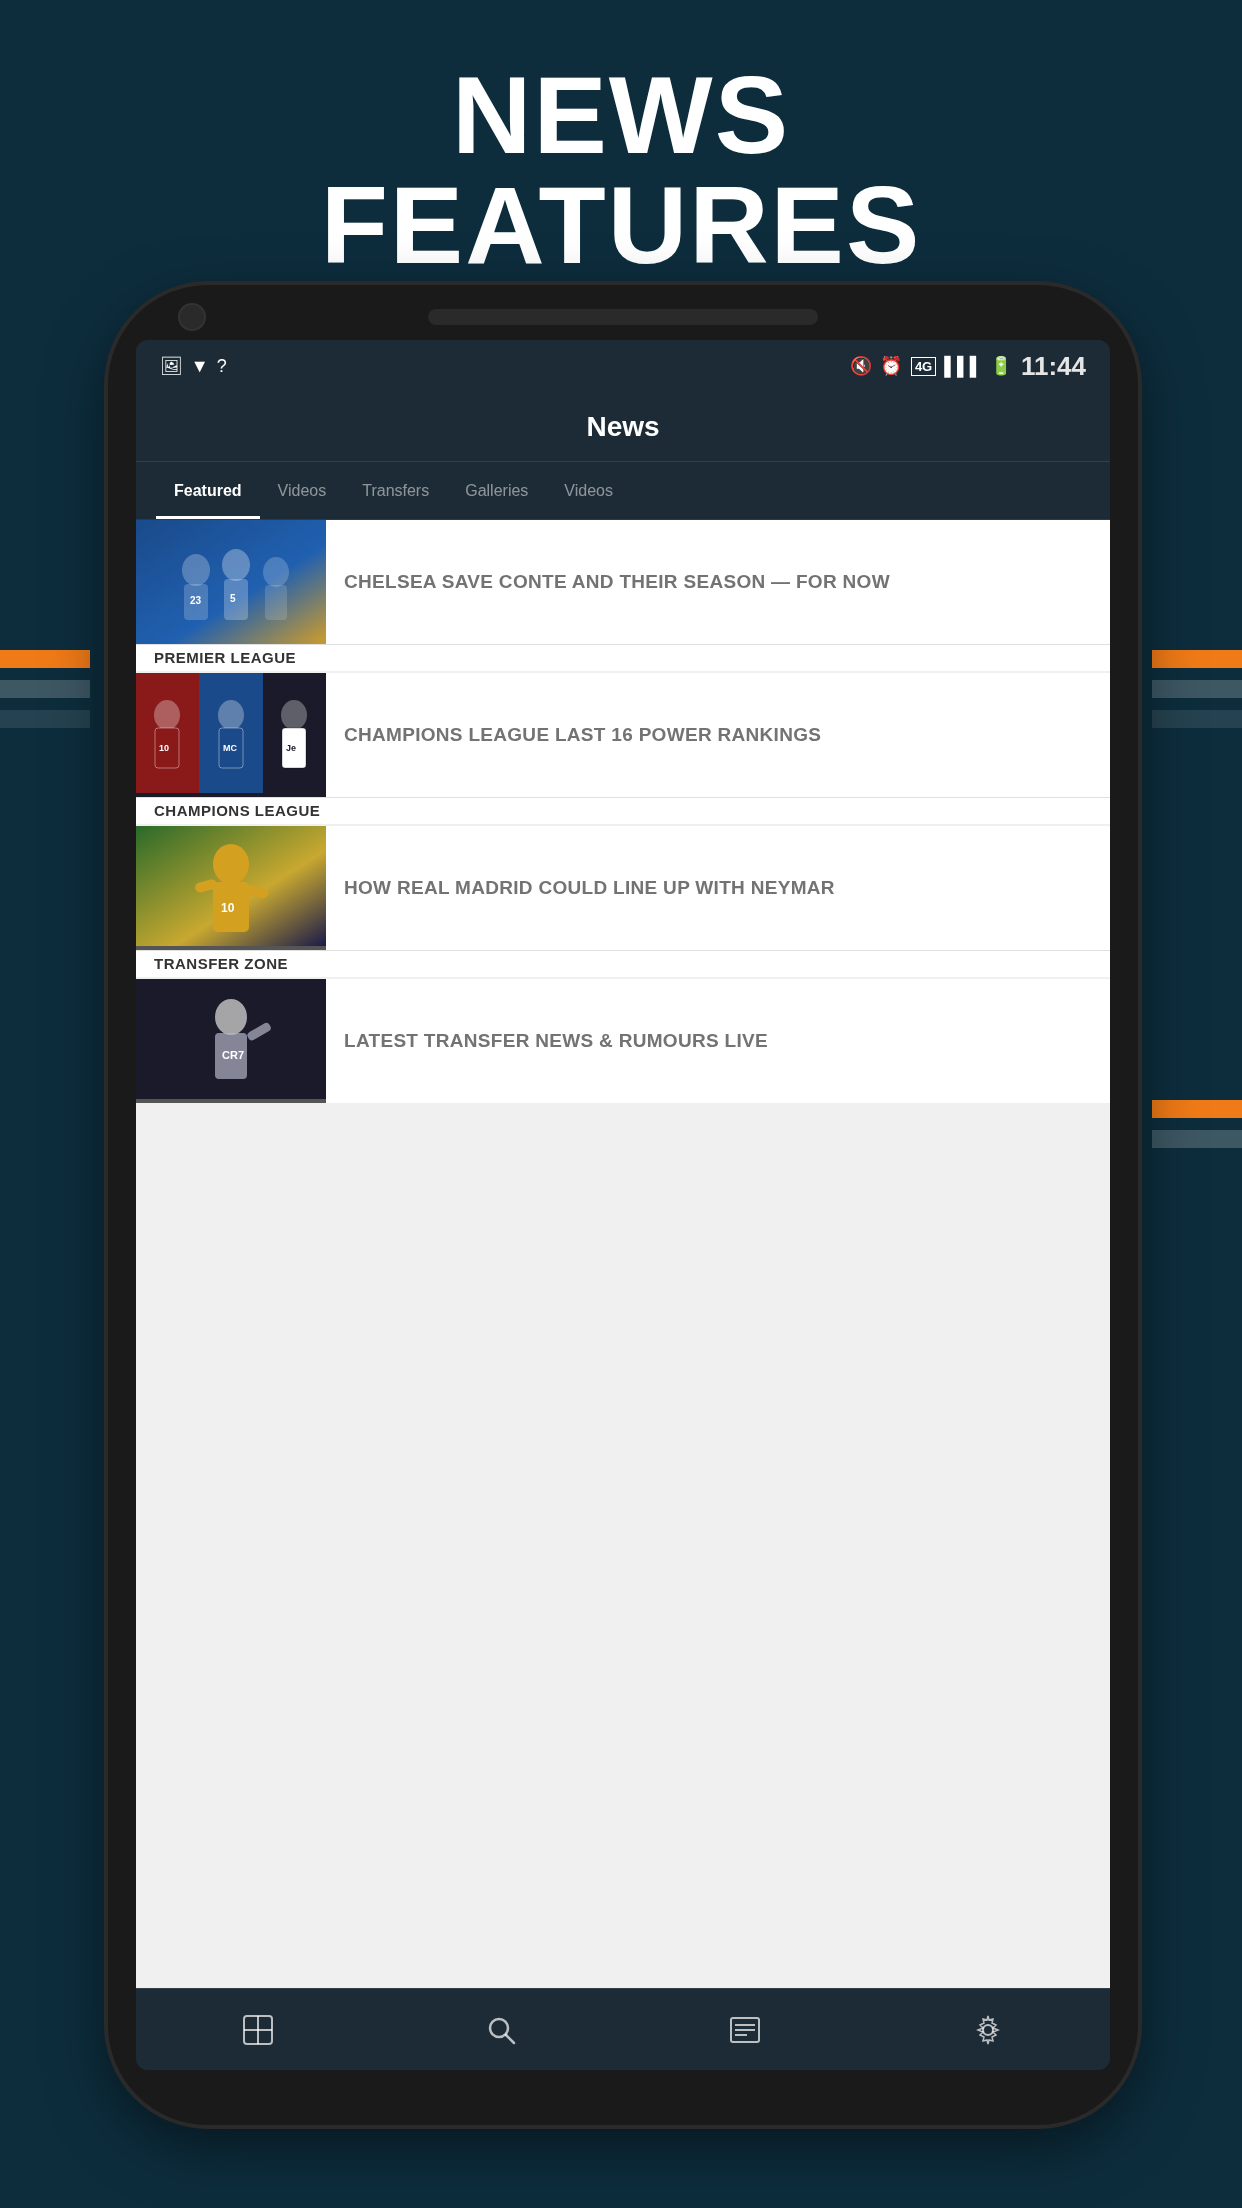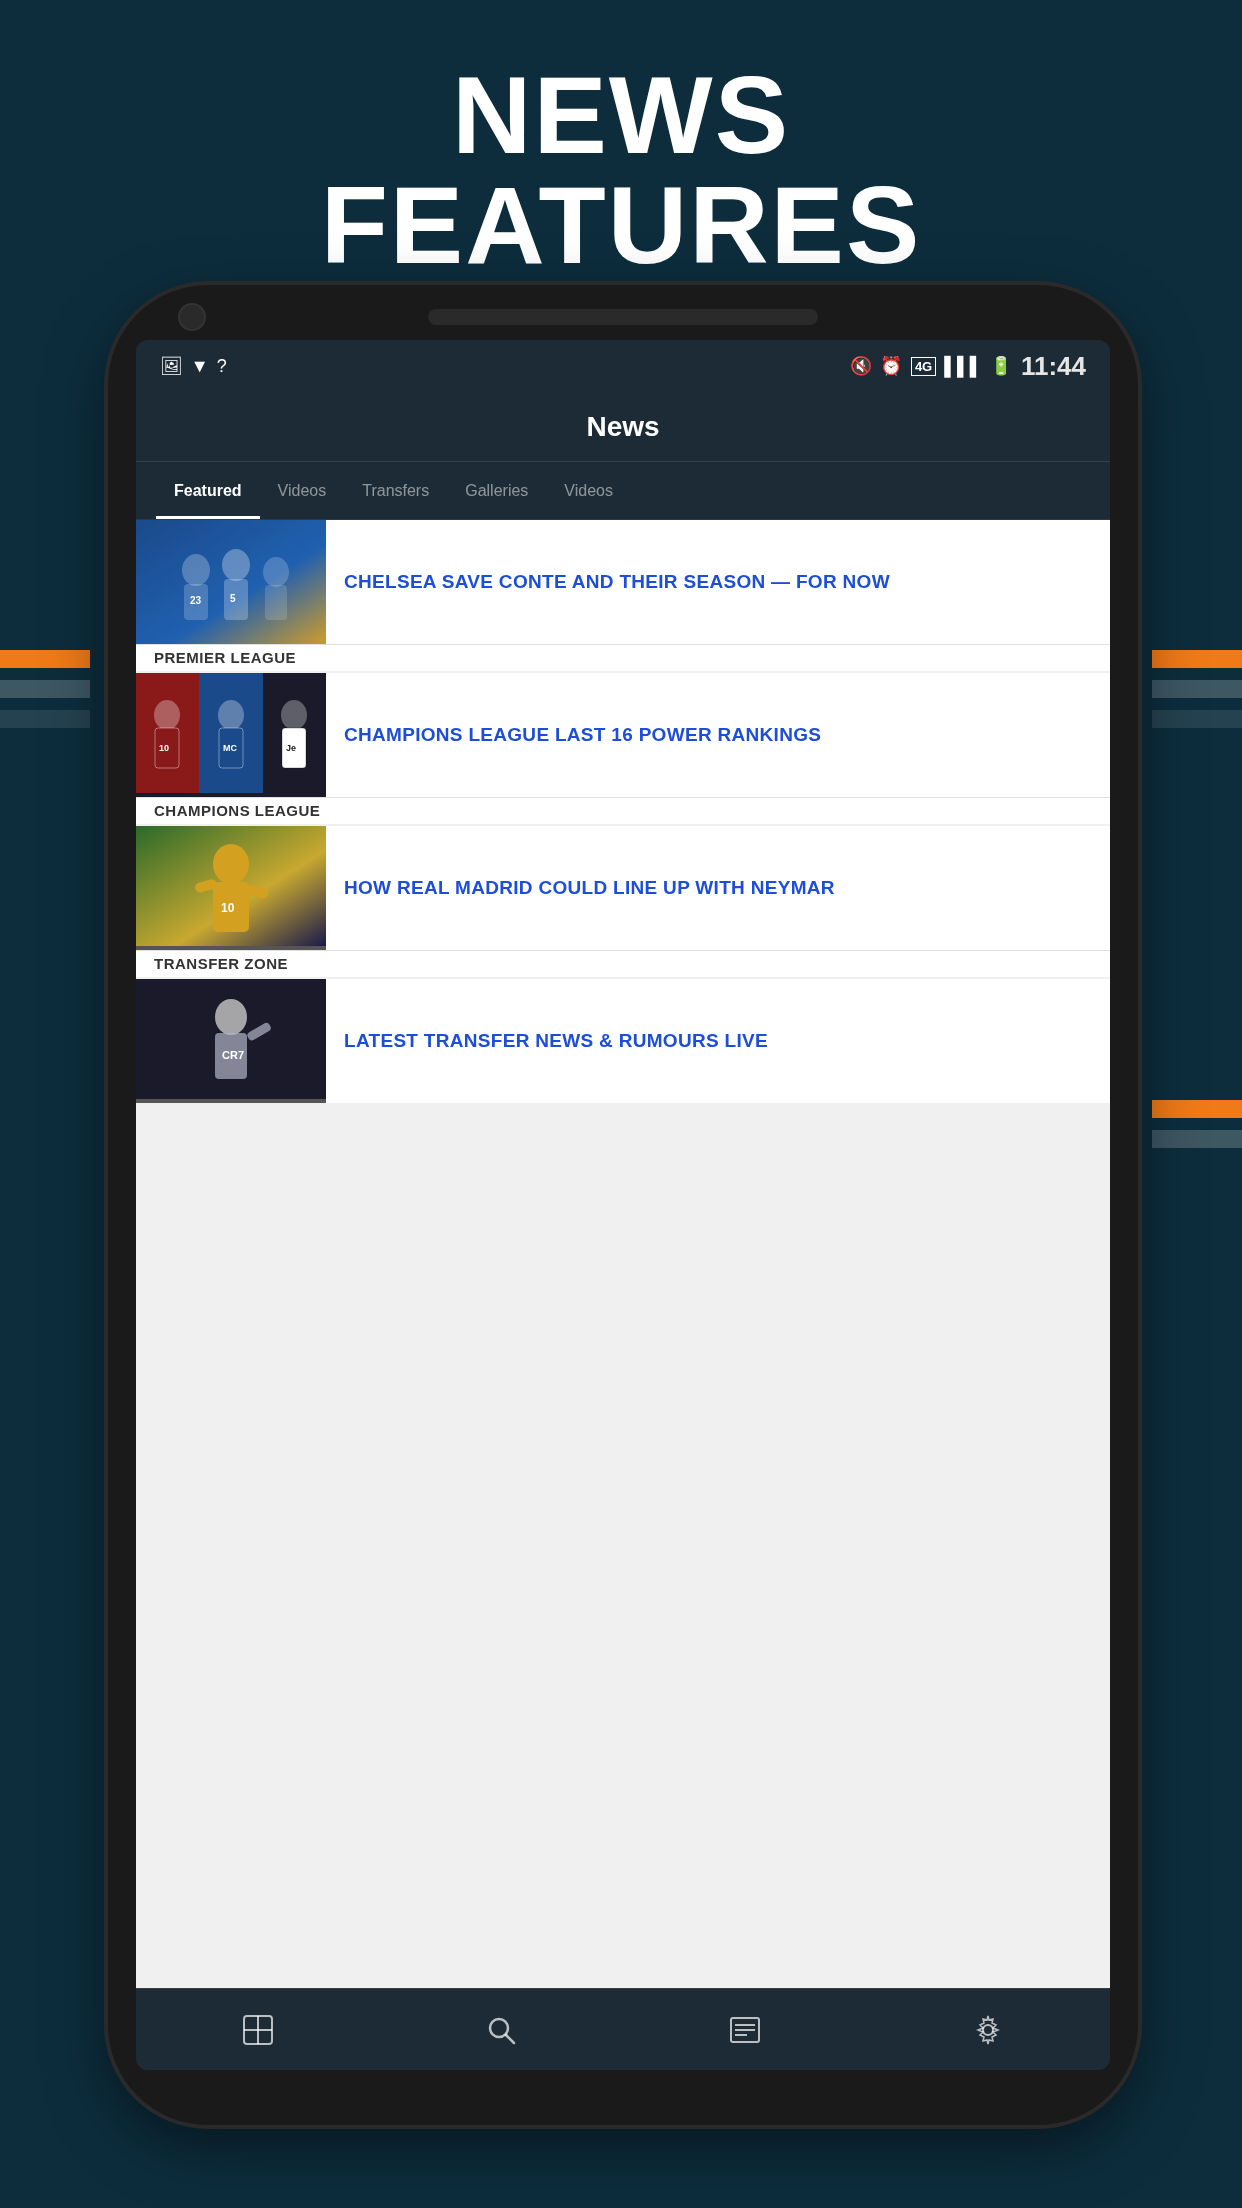--- a/index.html
+++ b/index.html
@@ -187,21 +187,21 @@
     .news-content {
       flex: 1;
       padding: 16px 18px;
       display: flex;
       align-items: center;
     }
 
     .news-title {
       font-size: 19px;
       font-weight: bold;
-      color: #1d4ed8;
+      color: #737373;
       text-transform: uppercase;
       line-height: 1.35;
       letter-spacing: 0.3px;
     }
 
     .news-card-bottom {
       padding: 4px 18px;
       border-top: 1px solid #e0e0e0;
     }
     .news-category {

